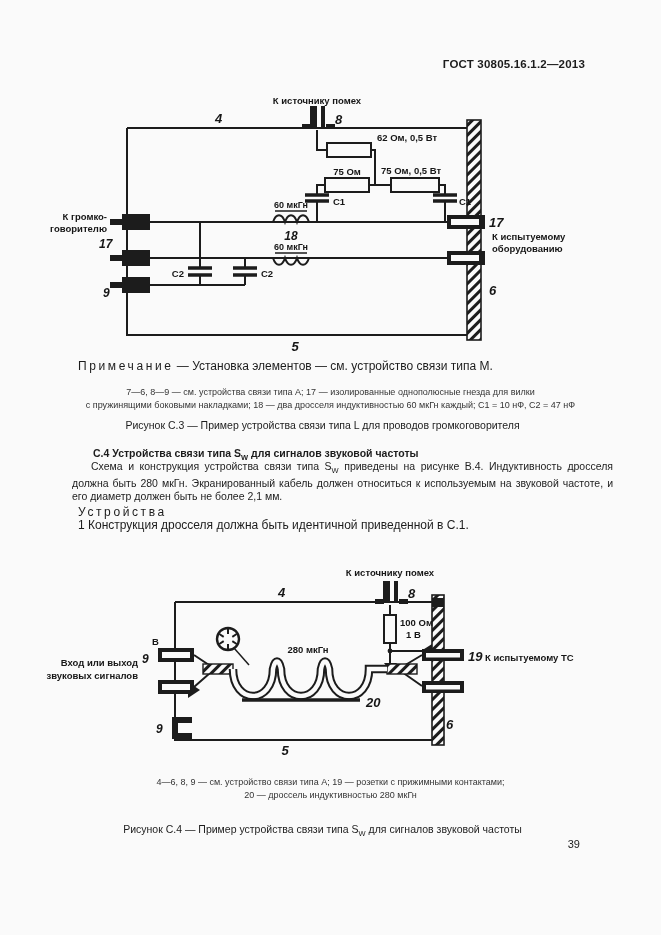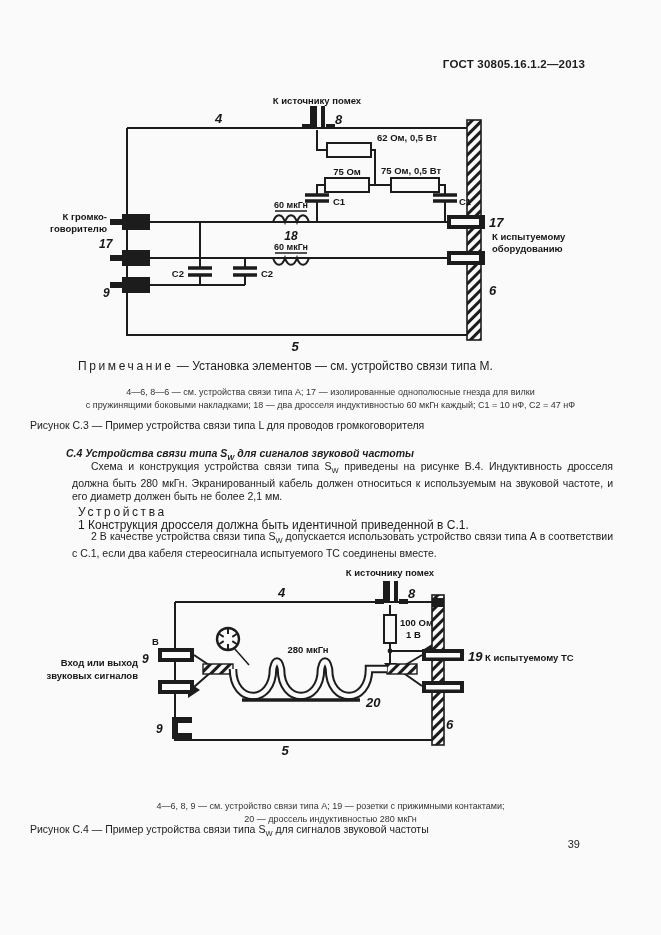--- a/index.html
+++ b/index.html
@@ -2,23 +2,23 @@
 <html><head>
 <meta charset="utf-8">
 <style>
   html,body{margin:0;padding:0;}
   body{width:661px;height:935px;background:#f7f7f7;font-family:"Liberation Sans",sans-serif;}
   .page{position:absolute;inset:0;width:661px;height:935px;background:#fafafa;color:#1c1c1c;overflow:hidden;}
   .doc-header{position:absolute;top:58px;left:0;right:76px;text-align:right;font-weight:bold;font-size:11.5px;letter-spacing:.2px;margin-left:45px;}
   .note-line{position:absolute;left:78px;right:60px;font-size:12px;}
   .spaced{letter-spacing:2.6px;}
   .legend{position:absolute;left:40px;right:40px;text-align:center;font-size:9px;color:#343434;line-height:12.5px;}
-  .center{left:30px;right:46px;}
+  .center{left:30px;right:46px;text-align:center;}
   .caption{position:absolute;font-size:10.5px;}
-  .heading{position:absolute;left:66px;font-size:10.5px;font-weight:bold;font-style:italic;}
+  .heading{position:absolute;left:93px;font-size:10.5px;font-weight:bold;}
   .para{position:absolute;left:72px;width:541px;font-size:10.5px;line-height:13px;text-align:justify;text-indent:19px;}
   .pagenum{position:absolute;top:838px;right:81px;font-size:11px;}
   sub{font-size:7.5px;}
   svg{position:absolute;overflow:visible;}
   svg text{fill:#161616;}
   .t-lbl{font:bold 9.5px "Liberation Sans",sans-serif;}
   .t-lbl8{font:bold 9px "Liberation Sans",sans-serif;}
   .t-num{font:italic bold 13px "Liberation Sans",sans-serif;}
   .t-num12{font:italic bold 12px "Liberation Sans",sans-serif;}
   .w2{stroke:#1c1c1c;stroke-width:2;fill:none;}
@@ -110,39 +110,36 @@
     <text class="t-num" x="434" y="205">6</text>
     <text class="t-num" text-anchor="middle" x="240" y="261">5</text>
   </svg>
 
   <div class="note-line" style="top:359px">
     <span class="spaced">Примечание</span>
     <span>—  Установка элементов — см. устройство связи типа М.</span>
   </div>
 
   <div class="legend" style="top:386px">
-    <div>4—6, 8—6 — см. устройства связи типа А; 17 — изолированные однополюсные гнезда для вилки</div>
+    <div>7—6, 8—9 — см. устройства связи типа А; 17 — изолированные однополюсные гнезда для вилки</div>
     <div>с пружинящими боковыми накладками; 18 — два дросселя индуктивностью 60 мкГн каждый; С1 = 10 нФ, С2 = 47 нФ</div>
   </div>
 
   <div class="caption center" style="top:419px">Рисунок С.3 — Пример устройства связи типа L для проводов громкоговорителя</div>
 
   <div class="heading" style="top:447px">
     <span>С.4 Устройства связи типа S</span><sub>W</sub><span> для сигналов звуковой частоты</span>
   </div>
 
   <div class="para" style="top:460px">
     <span>Схема и конструкция устройства связи типа S</span><sub>W</sub><span> приведены на рисунке В.4. Индуктивность дросселя должна быть 280 мкГн. Экранированный кабель должен относиться к используемым на звуковой частоте, и его диаметр должен быть не более 2,1 мм.</span>
   </div>
 
   <div class="note-line spaced" style="top:505px">Устройства</div>
   <div class="note-line" style="top:518px">1 Конструкция дросселя должна быть идентичной приведенной в С.1.</div>
-  <div class="para" style="top:530px">
-    <span>2 В качестве устройства связи типа S</span><sub>W</sub><span> допускается использовать устройство связи типа А в соответствии с С.1, если два кабеля стереосигнала испытуемого ТС соединены вместе.</span>
-  </div>
 
   <svg class="fig-c4" style="left:60px;top:565px;" width="540" height="195" viewBox="0 0 540 195">
     <defs>
       <pattern id="hB" width="7" height="7" patternUnits="userSpaceOnUse" patternTransform="rotate(45)">
         <rect width="7" height="7" fill="#fafafa"></rect>
           <rect width="3" height="7" fill="#1c1c1c"></rect>
       </pattern>
     </defs>
 
     <rect x="372" y="30" width="12" height="150" fill="url(#hB)" stroke="#1c1c1c" stroke-width="1.6"></rect>
@@ -206,21 +203,21 @@
     <text class="t-lbl" x="92" y="80">В</text>
     <text class="t-num12" x="82" y="98">9</text>
     <text class="t-lbl" text-anchor="end" x="78" y="101">Вход или выход</text>
     <text class="t-lbl" text-anchor="end" x="78" y="114">звуковых сигналов</text>
     <text class="t-num12" x="96" y="168">9</text>
     <text class="t-num" x="306" y="142">20</text>
     <text class="t-num" text-anchor="middle" x="225" y="190">5</text>
     <text class="t-num" x="386" y="164">6</text>
   </svg>
 
-  <div class="legend" style="top:800px">
+  <div class="legend" style="top:776px">
     <div>4—6, 8, 9 — см. устройство связи типа А; 19 — розетки с прижимными контактами;</div>
     <div>20 — дроссель индуктивностью 280 мкГн</div>
   </div>
 
 
   <div class="caption center" style="top:823px">
     <span>Рисунок С.4 — Пример устройства связи типа S</span><sub>W</sub><span> для сигналов звуковой частоты</span>
   </div>
 
   <div class="pagenum">39</div>

